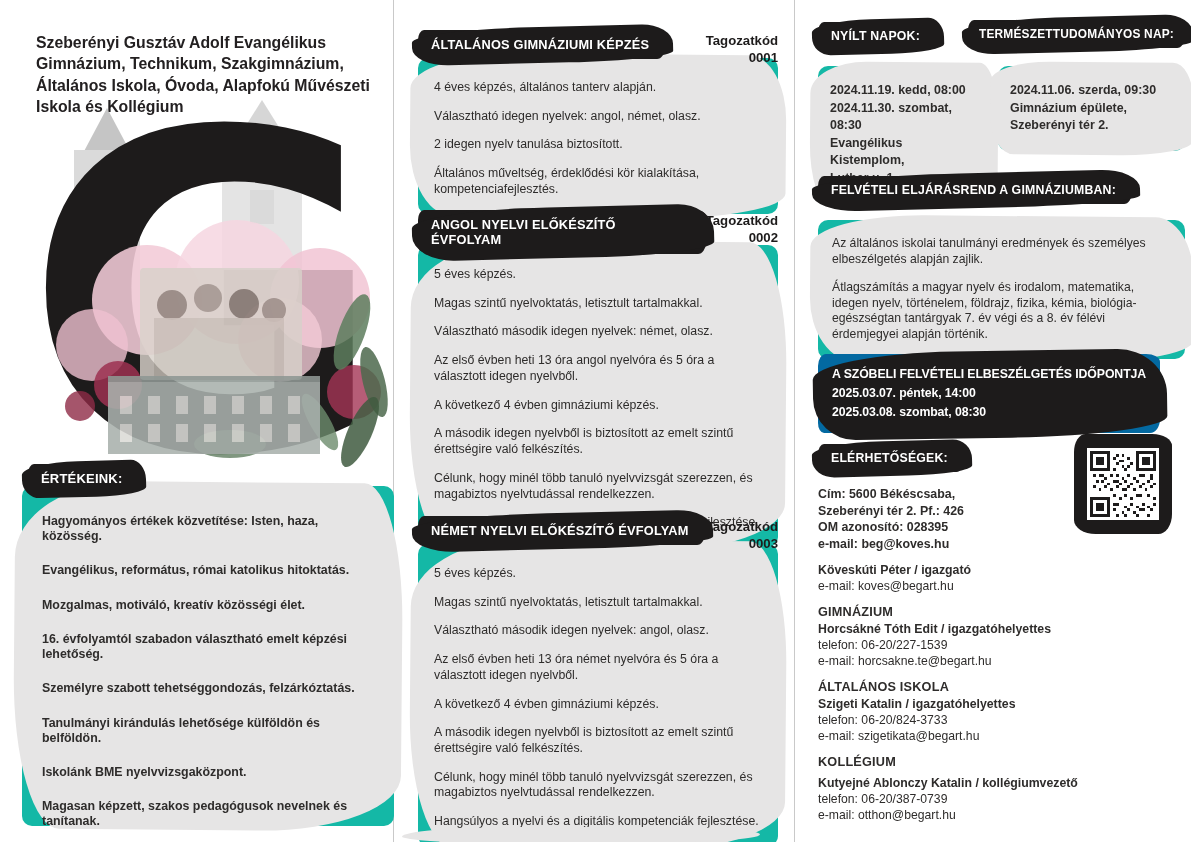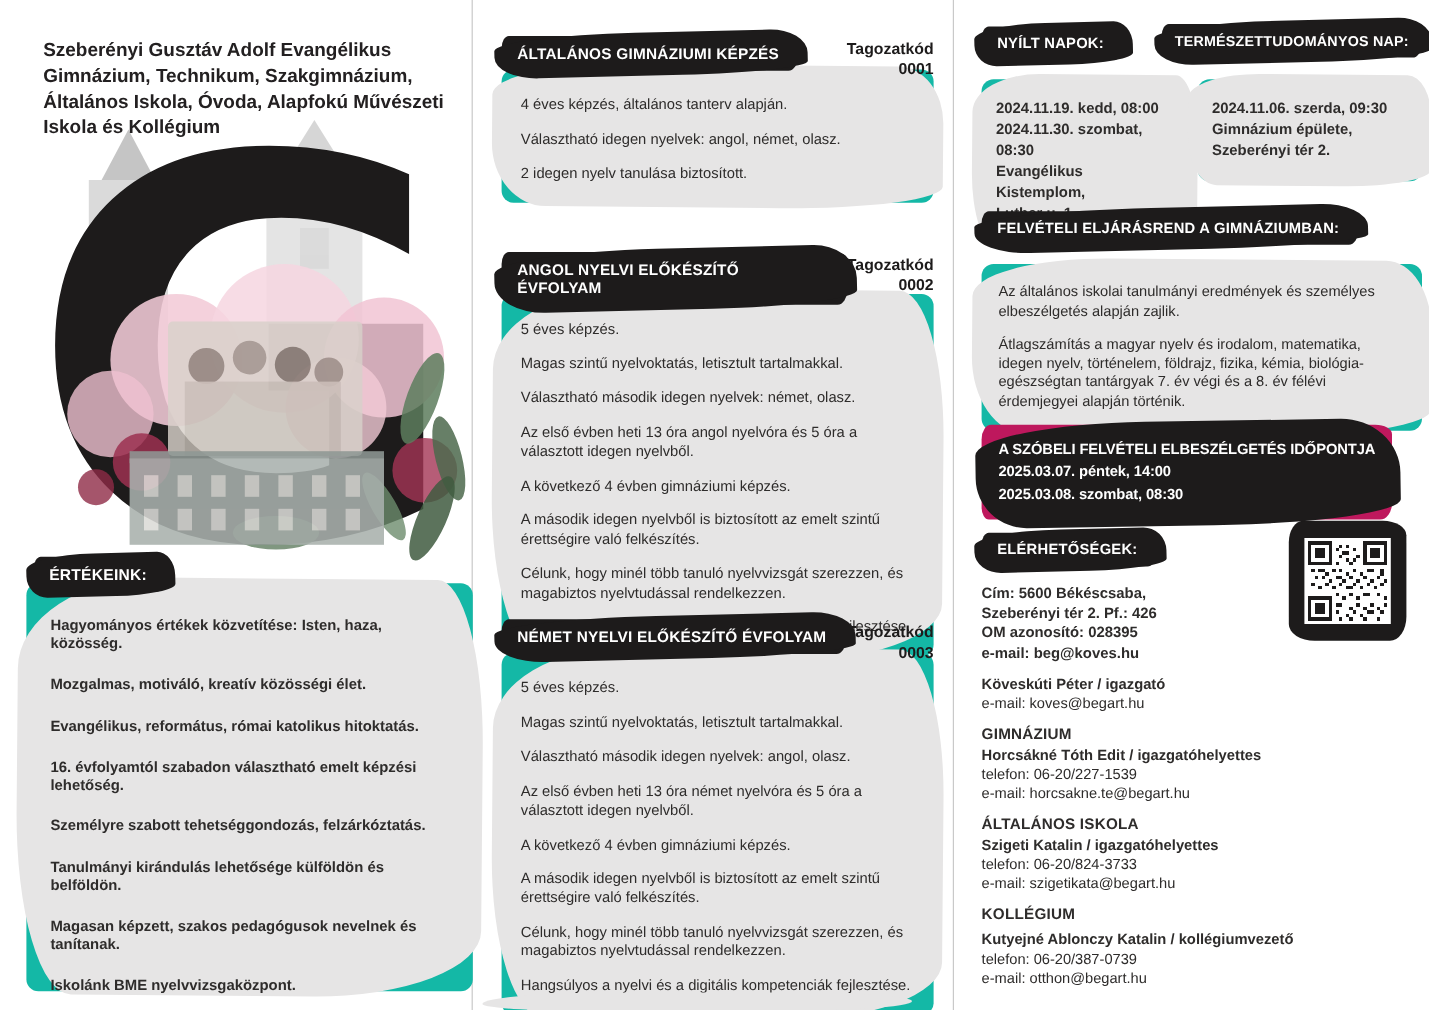--- a/index.html
+++ b/index.html
@@ -68,21 +68,21 @@
   .head-open{position:absolute;left:0;top:22px;}
   .head-science{position:absolute;right:1px;top:20px;}
   .panel-open{position:absolute;left:0;top:66px;width:172px;padding:16px 12px;box-sizing:border-box;}
   .panel-science{position:absolute;left:180px;top:66px;width:187px;padding:16px 12px;box-sizing:border-box;}
   .date-line{font-weight:700;font-size:12.4px;line-height:1.42;}
   .head-admission{position:absolute;left:0;top:176px;}
   .panel-admission{position:absolute;left:0;top:220px;width:367px;box-sizing:border-box;padding:16px 14px;}
   .panel-admission .para{font-size:12.2px;}
   .oral{
     position:absolute;left:0;top:354px;z-index:1;
-    background:#be185d;color:#fff;font-weight:700;font-size:12.3px;
+    background:#0369a1;color:#fff;font-weight:700;font-size:12.3px;
     letter-spacing:-.1px;line-height:1.55;padding:11px 14px;
     border-radius:8px 14px 10px 6px/12px 8px 14px 10px;white-space:nowrap;
   }
   .oral::before{
     content:"";position:absolute;inset:-3px -7px -5px -5px;background:#1d1b1b;z-index:-1;
     border-radius:40% 14% 44% 12%/30% 52% 22% 48%;transform:rotate(-.9deg);
   }
   .head-contacts{position:absolute;left:0;top:444px;font-size:13px;}
   .qr-blob{
     position:absolute;left:256px;top:434px;width:98px;height:100px;
@@ -161,42 +161,43 @@
         <rect x="210" y="324" width="12" height="18"></rect>
         <rect x="238" y="324" width="12" height="18"></rect>
         <rect x="266" y="324" width="12" height="18"></rect>
     </g>
   </g>
 </svg>
 
 <div class="brush values-head">ÉRTÉKEINK:</div>
 <div class="panel values-panel">
   <div class="value-item">Hagyományos értékek közvetítése: Isten, haza, közösség.</div>
+  <div class="value-item">Evangélikus, református, római katolikus hitoktatás.</div>
   <div class="value-item">Mozgalmas, motiváló, kreatív közösségi élet.</div>
-  <div class="value-item">Evangélikus, református, római katolikus hitoktatás.</div>
   <div class="value-item">16. évfolyamtól szabadon választható emelt képzési lehetőség.</div>
   <div class="value-item">Személyre szabott tehetséggondozás, felzárkóztatás.</div>
   <div class="value-item">Tanulmányi kirándulás lehetősége külföldön és belföldön.</div>
+  <div class="value-item">Iskolánk BME nyelvvizsgaközpont.</div>
   <div class="value-item">Magasan képzett, szakos pedagógusok nevelnek és tanítanak.</div>
-  <div class="value-item">Iskolánk BME nyelvvizsgaközpont.</div>
 
 </div>
 
 <div class="program" style="top:30px">
   <div class="program-head">
     <div class="brush">ÁLTALÁNOS GIMNÁZIUMI KÉPZÉS</div>
     <div class="code">
       <div>Tagozatkód</div>
       <div>0001</div>
     </div>
   </div>
   <div class="panel">
     <p class="para">4 éves képzés, általános tanterv alapján.</p>
     <p class="para">Választható idegen nyelvek: angol, német, olasz.</p>
     <p class="para">2 idegen nyelv tanulása biztosított.</p>
+    <p class="para">Általános műveltség, érdeklődési kör kialakítása, kompetenciafejlesztés.</p>
   </div>
 </div>
 
 <div class="program" style="top:210px">
   <div class="program-head">
     <div class="brush">ANGOL NYELVI ELŐKÉSZÍTŐ ÉVFOLYAM</div>
     <div class="code">
       <div>Tagozatkód</div>
       <div>0002</div>
     </div>

